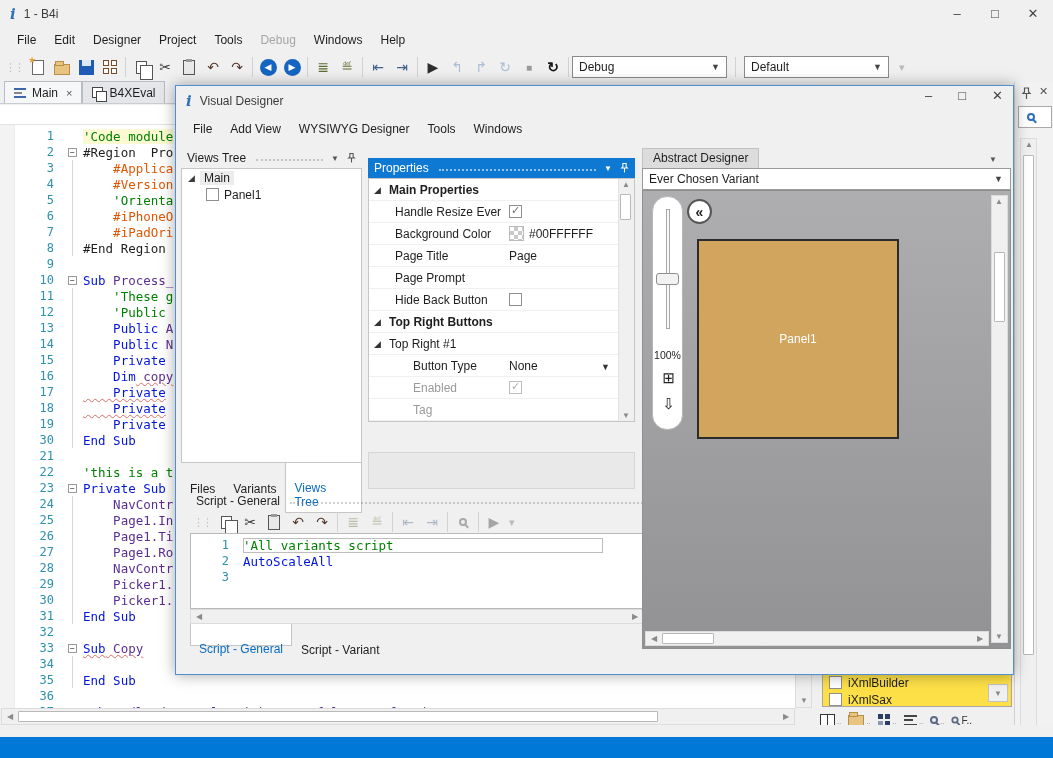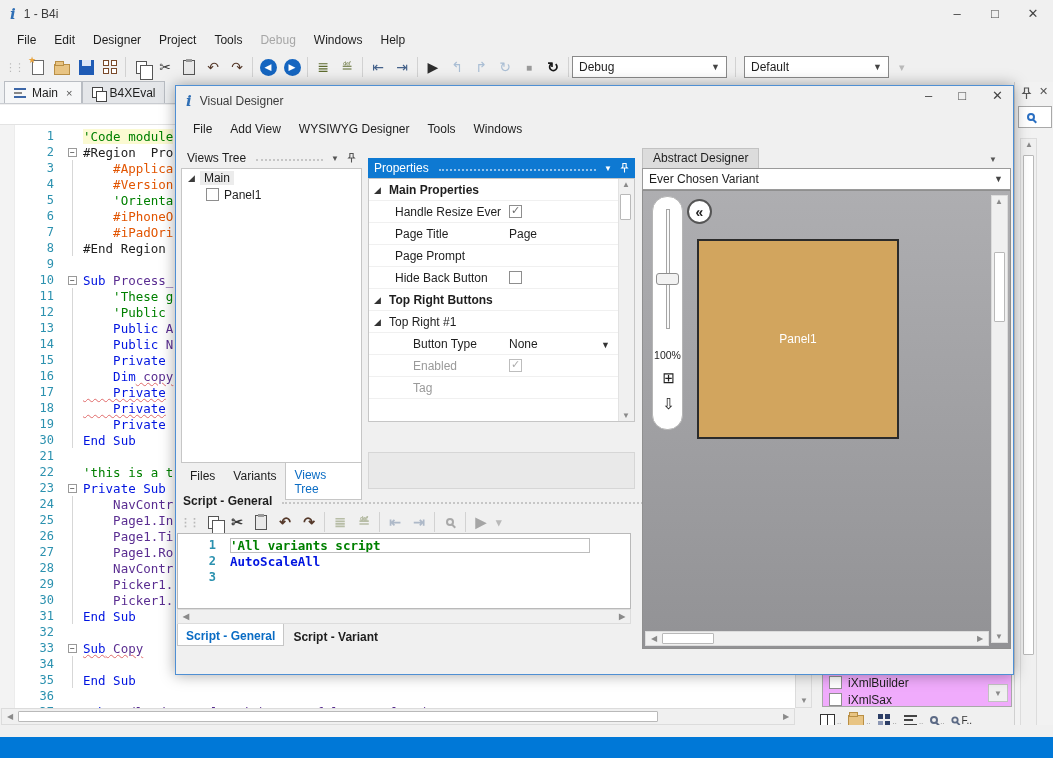--- a/index.html
+++ b/index.html
@@ -66,21 +66,21 @@
   .sarr{ color:#8a8a8a; font-size:8px; width:16px; text-align:center; flex:none;}
   .sthumb{ background:#ffffff; border:1px solid #b9b9b9; height:11px; border-radius:1px;}
   .vtrack{ background:#f0f0f0; border:1px solid #dcdcdc; }
 
   
   #right-dock{ left:1014px;top:82px;width:39px;height:653px;background:#f2f2f2;border-left:1px solid #d0d0d0;}
   #rd-search{ position:absolute; left:3px; top:24px; width:34px; height:22px; background:#fff; border:1px solid #a9a9a9; display:flex;align-items:center; padding-left:8px;}
   #rd-scroll{ position:absolute; left:5px; top:56px; width:17px; height:626px; }
 
   
-  #bottom-list{ left:822px;top:673px;width:190px;height:34px;background:#f0abfc;border:1px solid #a8a8a8; overflow:hidden;}
+  #bottom-list{ left:822px;top:673px;width:190px;height:34px;background:#fde047;border:1px solid #a8a8a8; overflow:hidden;}
   .bl-row{ height:17px; display:flex; align-items:center; gap:6px; padding-left:6px;}
   .cb{ width:13px;height:13px;border:1px solid #8e8e8e;background:#fff; position:relative; flex:none;}
   .cb.checked::after{ content:"✓"; position:absolute; left:1px; top:-2px; font-size:11px; color:#6d6d6d;}
   .cb.dis{ border-color:#bdbdbd; } .cb.dis::after{ color:#ababab; }
   #bl-drop{ left:988px;top:684px;width:20px;height:18px;background:#f0f0f0;border:1px solid #c2c2c2;color:#8a8a8a;font-size:8px;display:flex;align-items:center;justify-content:center;}
   #bottom-toolbar{ left:814px;top:707px;width:239px;height:26px; display:flex; align-items:center; gap:2px; padding-left:6px;}
   .bt-group{ display:flex; align-items:center; gap:2px; margin-right:4px;}
   .dots2{ color:#9a9a9a; font-size:8px; letter-spacing:1px;}
   .bookic{ width:15px;height:12px;border:1px solid #333;position:relative;background:#fff;}
   .bookic::after{content:"";position:absolute;left:6px;top:0;bottom:0;border-left:1px solid #333;}
@@ -99,41 +99,41 @@
   #vd-menubar{ position:absolute; left:0;top:30px;width:100%;height:26px; display:flex; align-items:center; padding-left:8px;}
   .panel-hdr{ height:20px; display:flex; align-items:center; padding:0 6px; font-size:12px; }
   .dots{ flex:1; border-top:2px dotted rgba(120,120,120,.35); margin:7px 8px 4px 10px; }
   .hdr-arr{ font-size:8px; color:#555; margin-right:8px;}
 
   #vt-panel{ position:absolute; left:5px; top:62px; width:181px; height:336px; }
   #vt-body{ position:absolute; left:0; top:20px; width:181px; height:295px; background:#fff; border:1px solid #c6c6c6;}
   .tree-row{ height:17px; display:flex; align-items:center; gap:5px; padding-left:6px; }
   .tri{ font-size:9px; color:#3c3c3c; }
   .vt-tabs{ position:absolute; left:0; bottom:0; width:181px; height:21px; display:flex; align-items:flex-start; }
-  .vtab{ padding:5px 8px 3px; font-size:12px; border:1px solid transparent; }
+  .vtab{ padding:18px 8px 3px; font-size:12px; border:1px solid transparent; }
   .vtab.active{ background:#fff; border:1px solid #c6c6c6; border-top:none; color:#0a6cc4; }
 
   #pr-panel{ position:absolute; left:192px; top:62px; width:267px; height:300px;margin-top:10px; }
   #pr-hdr{ background:#0e79d2; color:#fff; }
   #pr-hdr .dots{ border-top-color:rgba(255,255,255,.55); }
   #pr-grid{ position:absolute; left:0; top:20px; width:267px; height:244px; background:#fff; border:1px solid #c6c6c6; overflow:hidden;}
   .pr-row{ height:22px; border-bottom:1px solid #f0f0f0; display:flex; align-items:center; position:relative; }
   .pr-row .lab{ position:absolute; left:26px; }
   .pr-row.grp .lab{ left:20px; font-weight:bold; }
   .pr-row.sub .lab{ left:20px; }
   .pr-row.ind .lab{ left:44px; }
   .pr-row .garr{ position:absolute; left:5px; font-size:9px; color:#333;}
   .pr-val{ position:absolute; left:140px; display:flex; align-items:center; gap:5px; }
   .pr-row.dis .lab, .pr-row.dis .pr-val{ color:#9a9a9a; }
   .checker{ width:15px;height:15px;border:1px solid #bbb; background:conic-gradient(#c9c9c9 25%, #fff 0 50%, #c9c9c9 0 75%, #fff 0); background-size:8px 8px;}
   .val-arr{ position:absolute; right:24px; font-size:9px; color:#333; top:7px;}
   #pr-scroll{ position:absolute; right:1px; top:21px; width:16px; height:242px; background:#f0f0f0; border-left:1px solid #e2e2e2;}
   #pr-gap{ position:absolute; left:192px; top:366px; width:267px; height:37px; background:#e9e9e9; border:1px solid #d6d6d6;}
 
-  #sc-panel{ position:absolute; left:1px; top:405px; width:516px; height:158px;font-weight:bold; }
+  #sc-panel{ position:absolute; left:14px; top:405px; width:516px; height:158px; }
   #sc-toolbar{ position:absolute; left:0; top:20px; width:454px; height:22px; display:flex; align-items:center; }
   #sc-editor{ position:absolute; left:0; top:42px; width:454px; height:76px; background:#fff; border:1px solid #b9b9b9; overflow:hidden;}
   .scl{ height:16px; display:flex; align-items:center; font-family:"DejaVu Sans Mono",monospace; font-size:12.5px; white-space:pre;}
   .scl .ln{ width:52px; text-align:right; padding-right:14px; color:#2b91af; font-size:12px; flex:none;}
   .curline{ outline:1px solid #bdbdbd; outline-offset:-1px; }
   #sc-vscroll{ position:absolute; right:1px; top:43px; width:15px; height:74px; background:#f5f5f5; border-left:1px solid #e5e5e5;}
   #sc-hscroll{ position:absolute; left:0; top:118px; width:454px; height:15px; }
   .sc-tabs{ position:absolute; left:0; top:133px; width:454px; height:22px; display:flex; }
   #vd-status{ position:absolute; left:0; bottom:0; width:100%; height:24px; background:#0078d7; color:#fff; display:flex; align-items:center; padding-left:14px; }
 
@@ -430,20 +430,27 @@
             <span class="garr">◢</span>
             <span class="lab">Main Properties</span>
           </div>
           <div class="pr-row">
             <span class="lab">Handle Resize Ever</span>
             <span class="pr-val">
               <span class="cb checked"></span>
             </span>
           </div>
           <div class="pr-row">
+            <span class="lab">Background Color</span>
+            <span class="pr-val">
+              <span class="checker"></span>
+              <span>#00FFFFFF</span>
+            </span>
+          </div>
+          <div class="pr-row">
             <span class="lab">Page Title</span>
             <span class="pr-val">
               <span>Page</span>
             </span>
           </div>
           <div class="pr-row">
             <span class="lab">Page Prompt</span>
             <span class="pr-val">
               <span></span>
             </span>

